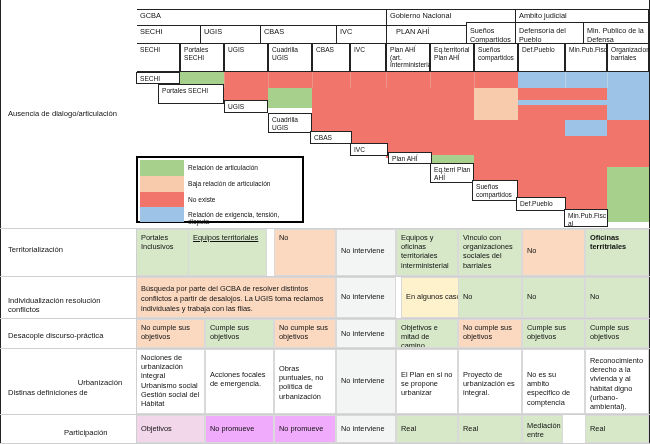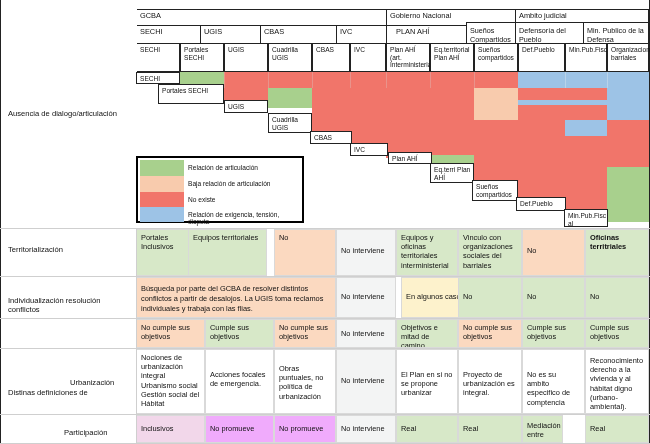--- a/index.html
+++ b/index.html
@@ -172,58 +172,59 @@
 
   <div class="hline" style="left:0px;top:228px;width:650px;"></div>
   <div class="hline" style="left:0px;top:276px;width:650px;"></div>
   <div class="hline" style="left:0px;top:318px;width:650px;"></div>
   <div class="hline" style="left:0px;top:348px;width:650px;"></div>
   <div class="hline" style="left:0px;top:414px;width:650px;"></div>
   <div class="hline" style="left:0px;top:443px;width:650px;"></div>
 
   <div class="abs lbl" style="left:4px;top:242px;width:130px;"><span>Territorialización</span></div>
   <div class="cell tcell c-lgreen" style="left:136px;top:229px;width:69px;height:47px;"><span>Portales Inclusivos</span></div>
-  <div class="cell tcell c-lgreen" style="left:188px;top:229px;width:79px;height:47px;"><span>Equipos territoriales</span></div>
+  <div class="cell tcell c-lgreen" style="left:188px;top:229px;width:79px;height:47px;text-decoration:underline;"><span>Equipos territoriales</span></div>
   <div class="cell tcell c-lorange" style="left:274px;top:229px;width:62px;height:47px;"><span>No</span></div>
   <div class="cell tcell c-lgray" style="left:336px;top:229px;width:60px;height:47px;padding-top:16px;"><span>No interviene</span></div>
   <div class="cell tcell c-lgreen" style="left:396px;top:229px;width:62px;height:47px;"><span>Equipos y oficinas territoriales interministerial</span></div>
   <div class="cell tcell c-lgreen" style="left:458px;top:229px;width:64px;height:47px;"><span>Vinculo con organizaciones sociales del barriales</span></div>
   <div class="cell tcell c-lorange" style="left:522px;top:229px;width:63px;height:47px;padding-top:16px;"><span>No</span></div>
   <div class="cell tcell c-lgreen" style="left:585px;top:229px;width:64px;height:47px;font-weight:bold;"><span>Oficinas territriales</span></div>
 
   <div class="abs lbl" style="left:4px;top:293px;width:132px;"><span>Individualización resolución conflictos</span></div>
   <div class="cell tcell c-lorange" style="left:136px;top:277px;width:200px;height:41px;padding-top:6px;line-height:10px;"><span>Búsqueda por parte del GCBA de resolver distintos conflictos a partir de desalojos. La UGIS toma reclamos individuales y trabaja con las flias.</span></div>
   <div class="cell tcell c-lgray" style="left:336px;top:277px;width:60px;height:41px;padding-top:14px;"><span>No interviene</span></div>
   <div class="cell tcell c-cream" style="left:401px;top:277px;width:70px;height:41px;padding-top:14px;"><span>En algunos casos</span></div>
   <div class="cell tcell c-lgreen" style="left:458px;top:277px;width:64px;height:41px;padding-top:14px;"><span>No</span></div>
   <div class="cell tcell c-lgreen" style="left:522px;top:277px;width:63px;height:41px;padding-top:14px;"><span>No</span></div>
   <div class="cell tcell c-lgreen" style="left:585px;top:277px;width:64px;height:41px;padding-top:14px;"><span>No</span></div>
 
+  <div class="abs lbl" style="left:4px;top:328px;width:132px;"><span>Desacople discurso-práctica</span></div>
   <div class="cell tcell c-lorange" style="left:136px;top:319px;width:69px;height:29px;"><span>No cumple sus objetivos</span></div>
   <div class="cell tcell c-lgreen" style="left:205px;top:319px;width:69px;height:29px;"><span>Cumple sus objetivos</span></div>
   <div class="cell tcell c-lorange" style="left:274px;top:319px;width:62px;height:29px;"><span>No cumple sus objetivos</span></div>
   <div class="cell tcell c-lgray" style="left:336px;top:319px;width:60px;height:29px;padding-top:9px;"><span>No interviene</span></div>
   <div class="cell tcell c-lgreen" style="left:396px;top:319px;width:62px;height:29px;"><span>Objetivos e mitad de camino</span></div>
   <div class="cell tcell c-lorange" style="left:458px;top:319px;width:64px;height:29px;"><span>No cumple sus objetivos</span></div>
   <div class="cell tcell c-lgreen" style="left:522px;top:319px;width:63px;height:29px;"><span>Cumple sus objetivos</span></div>
   <div class="cell tcell c-lgreen" style="left:585px;top:319px;width:64px;height:29px;"><span>Cumple sus objetivos</span></div>
 
   <div class="abs lbl" style="left:4px;top:385px;width:120px;"><span>Distinas definiciones de</span></div>
-  <div class="abs lbl" style="left:66px;top:375px;width:68px;text-align:left;"><span>Urbanización</span></div>
+  <div class="abs lbl" style="left:66px;top:375px;width:68px;text-align:center;"><span>Urbanización</span></div>
   <div class="cell tcell c-white" style="left:136px;top:349px;width:69px;height:65px;"><span>Nociones de urbanización integral Urbanismo social Gestión social del Hábitat</span></div>
   <div class="cell tcell c-white" style="left:205px;top:349px;width:69px;height:65px;padding-top:20px;"><span>Acciones focales de emergencia.</span></div>
   <div class="cell tcell c-white" style="left:274px;top:349px;width:62px;height:65px;padding-top:14px;"><span>Obras puntuales, no política de urbanización</span></div>
   <div class="cell tcell c-lgray" style="left:336px;top:349px;width:60px;height:65px;padding-top:26px;"><span>No interviene</span></div>
   <div class="cell tcell c-white" style="left:396px;top:349px;width:62px;height:65px;padding-top:20px;"><span>El Plan en si no se propone urbanizar</span></div>
   <div class="cell tcell c-white" style="left:458px;top:349px;width:64px;height:65px;padding-top:20px;"><span>Proyecto de urbanización es integral.</span></div>
   <div class="cell tcell c-white" style="left:522px;top:349px;width:63px;height:65px;padding-top:20px;"><span>No es su ambito especifico de comptencia</span></div>
   <div class="cell tcell c-white" style="left:585px;top:349px;width:64px;height:65px;padding-top:6px;"><span>Reconocimiento derecho a la vivienda y al hábitat digno (urbano-ambiental). Intervencion declarativa</span></div>
 
   <div class="abs lbl" style="left:60px;top:425px;width:68px;"><span>Participación</span></div>
-  <div class="cell tcell c-pink" style="left:136px;top:415px;width:69px;height:28px;padding-top:8px;"><span>Inclusivos</span></div>
+  <div class="cell tcell c-pink" style="left:136px;top:415px;width:69px;height:28px;padding-top:8px;"><span>Objetivos</span></div>
   <div class="cell tcell c-dorange" style="left:205px;top:415px;width:69px;height:28px;padding-top:8px;"><span>No promueve</span></div>
   <div class="cell tcell c-dorange" style="left:274px;top:415px;width:62px;height:28px;padding-top:8px;"><span>No promueve</span></div>
   <div class="cell tcell c-lgray" style="left:336px;top:415px;width:60px;height:28px;padding-top:8px;"><span>No interviene</span></div>
   <div class="cell tcell c-lgreen" style="left:396px;top:415px;width:62px;height:28px;padding-top:8px;"><span>Real</span></div>
   <div class="cell tcell c-lgreen" style="left:458px;top:415px;width:64px;height:28px;padding-top:8px;"><span>Real</span></div>
   <div class="cell tcell c-lgreen" style="left:522px;top:415px;width:41px;height:28px;padding-top:5px;"><span>Mediación entre personas y</span></div>
   <div class="cell tcell c-lgreen" style="left:585px;top:415px;width:64px;height:28px;padding-top:8px;"><span>Real</span></div>
 
   <div class="vline" style="left:136px;top:228px;height:216px;"></div>
   <div class="vline" style="left:136px;top:0px;height:72px;background:#ffffff;"></div>

